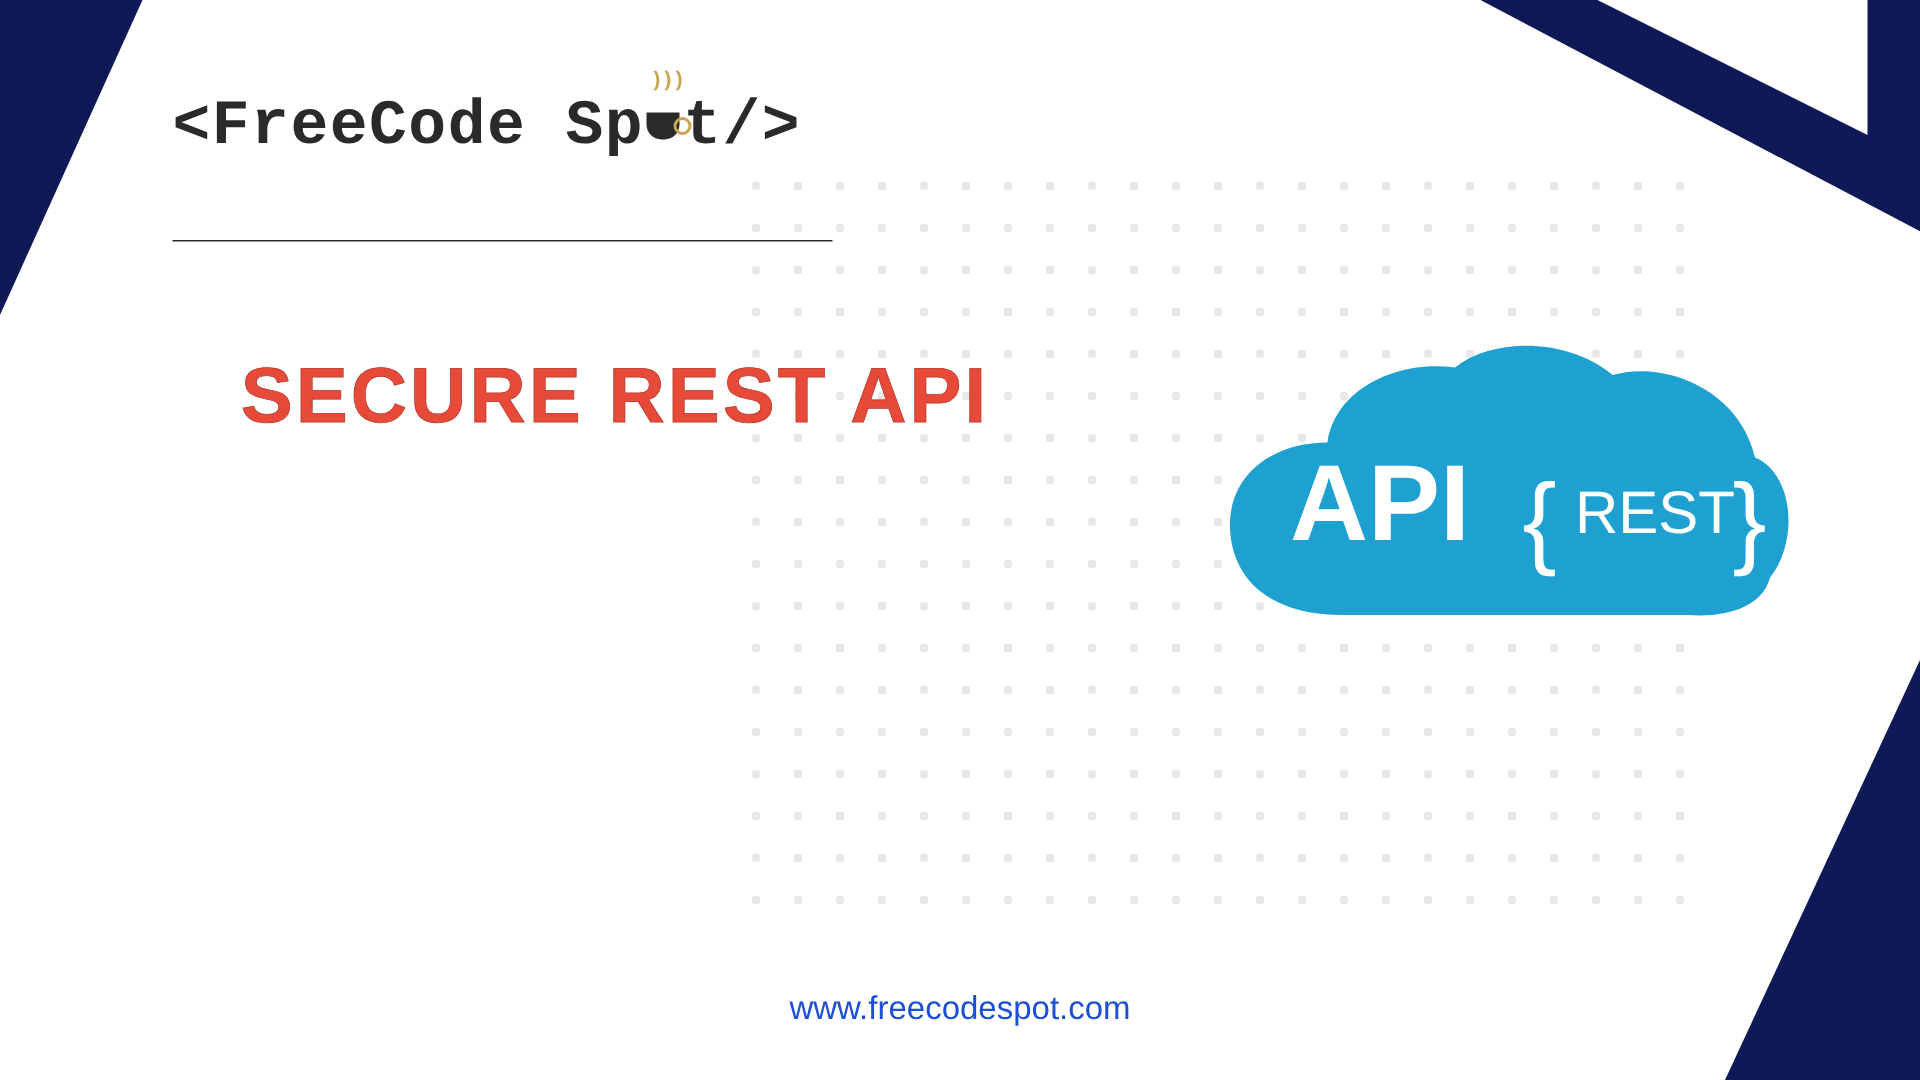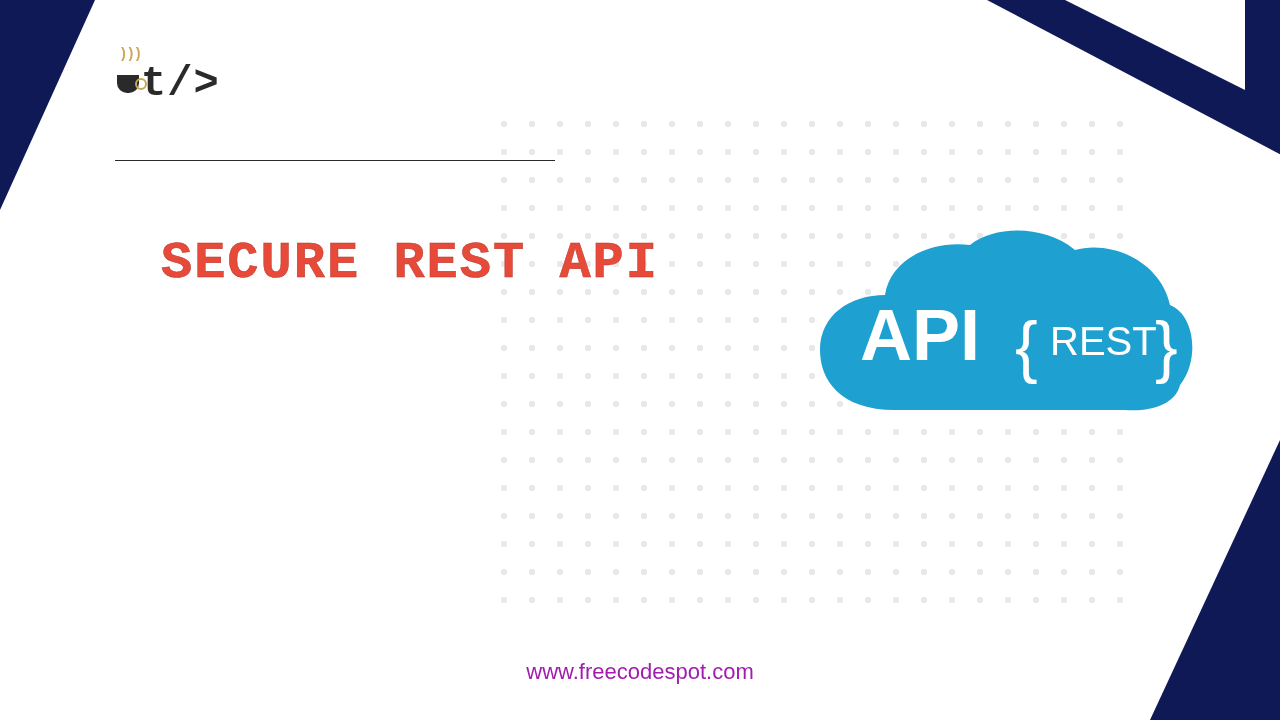--- a/index.html
+++ b/index.html
@@ -125,21 +125,21 @@
 
 .headline {
   position: absolute;
   top: 220px;
   left: 100px;
   width: 620px;
   text-align: center;
   z-index: 2;
 }
 .headline .line {
-  font-family: Liberation Mono, monospace;
+  font-family: Liberation Sans, sans-serif;
   font-size: 52px;
   font-weight: 900;
   color: #e84a3a;
   text-transform: uppercase;
   letter-spacing: 2px;
   line-height: 1.7;
   -webkit-text-stroke: 0.5px #b33a2e;
 }
 
 
@@ -152,35 +152,35 @@
 .cloud svg { display: block; }
 
 
 .footer {
   position: absolute;
   bottom: 35px;
   left: 0;
   width: 100%;
   text-align: center;
   font-size: 22px;
-  color: #a21caf;
+  color: #1d4ed8;
   z-index: 2;
 }
 </style>
 </head>
 <body>
 
 <div class="corner-tl"></div>
 <div class="corner-tr"></div>
 <div class="corner-br"></div>
 
 <div class="dots"></div>
 
 <div class="logo">
-  <span class="cup-wrap"><span class="steam">)))</span><span class="cup"></span></span><span>t/&gt;</span>
+  <span>&lt;FreeCode Sp</span><span class="cup-wrap"><span class="steam">)))</span><span class="cup"></span></span><span>t/&gt;</span>
 </div>
 
 <div class="divider"></div>
 
 <div class="headline">
   <div class="line">Secure REST API</div>
 </div>
 
 <div class="cloud">
   <svg width="400" height="230" viewBox="0 0 400 230">

